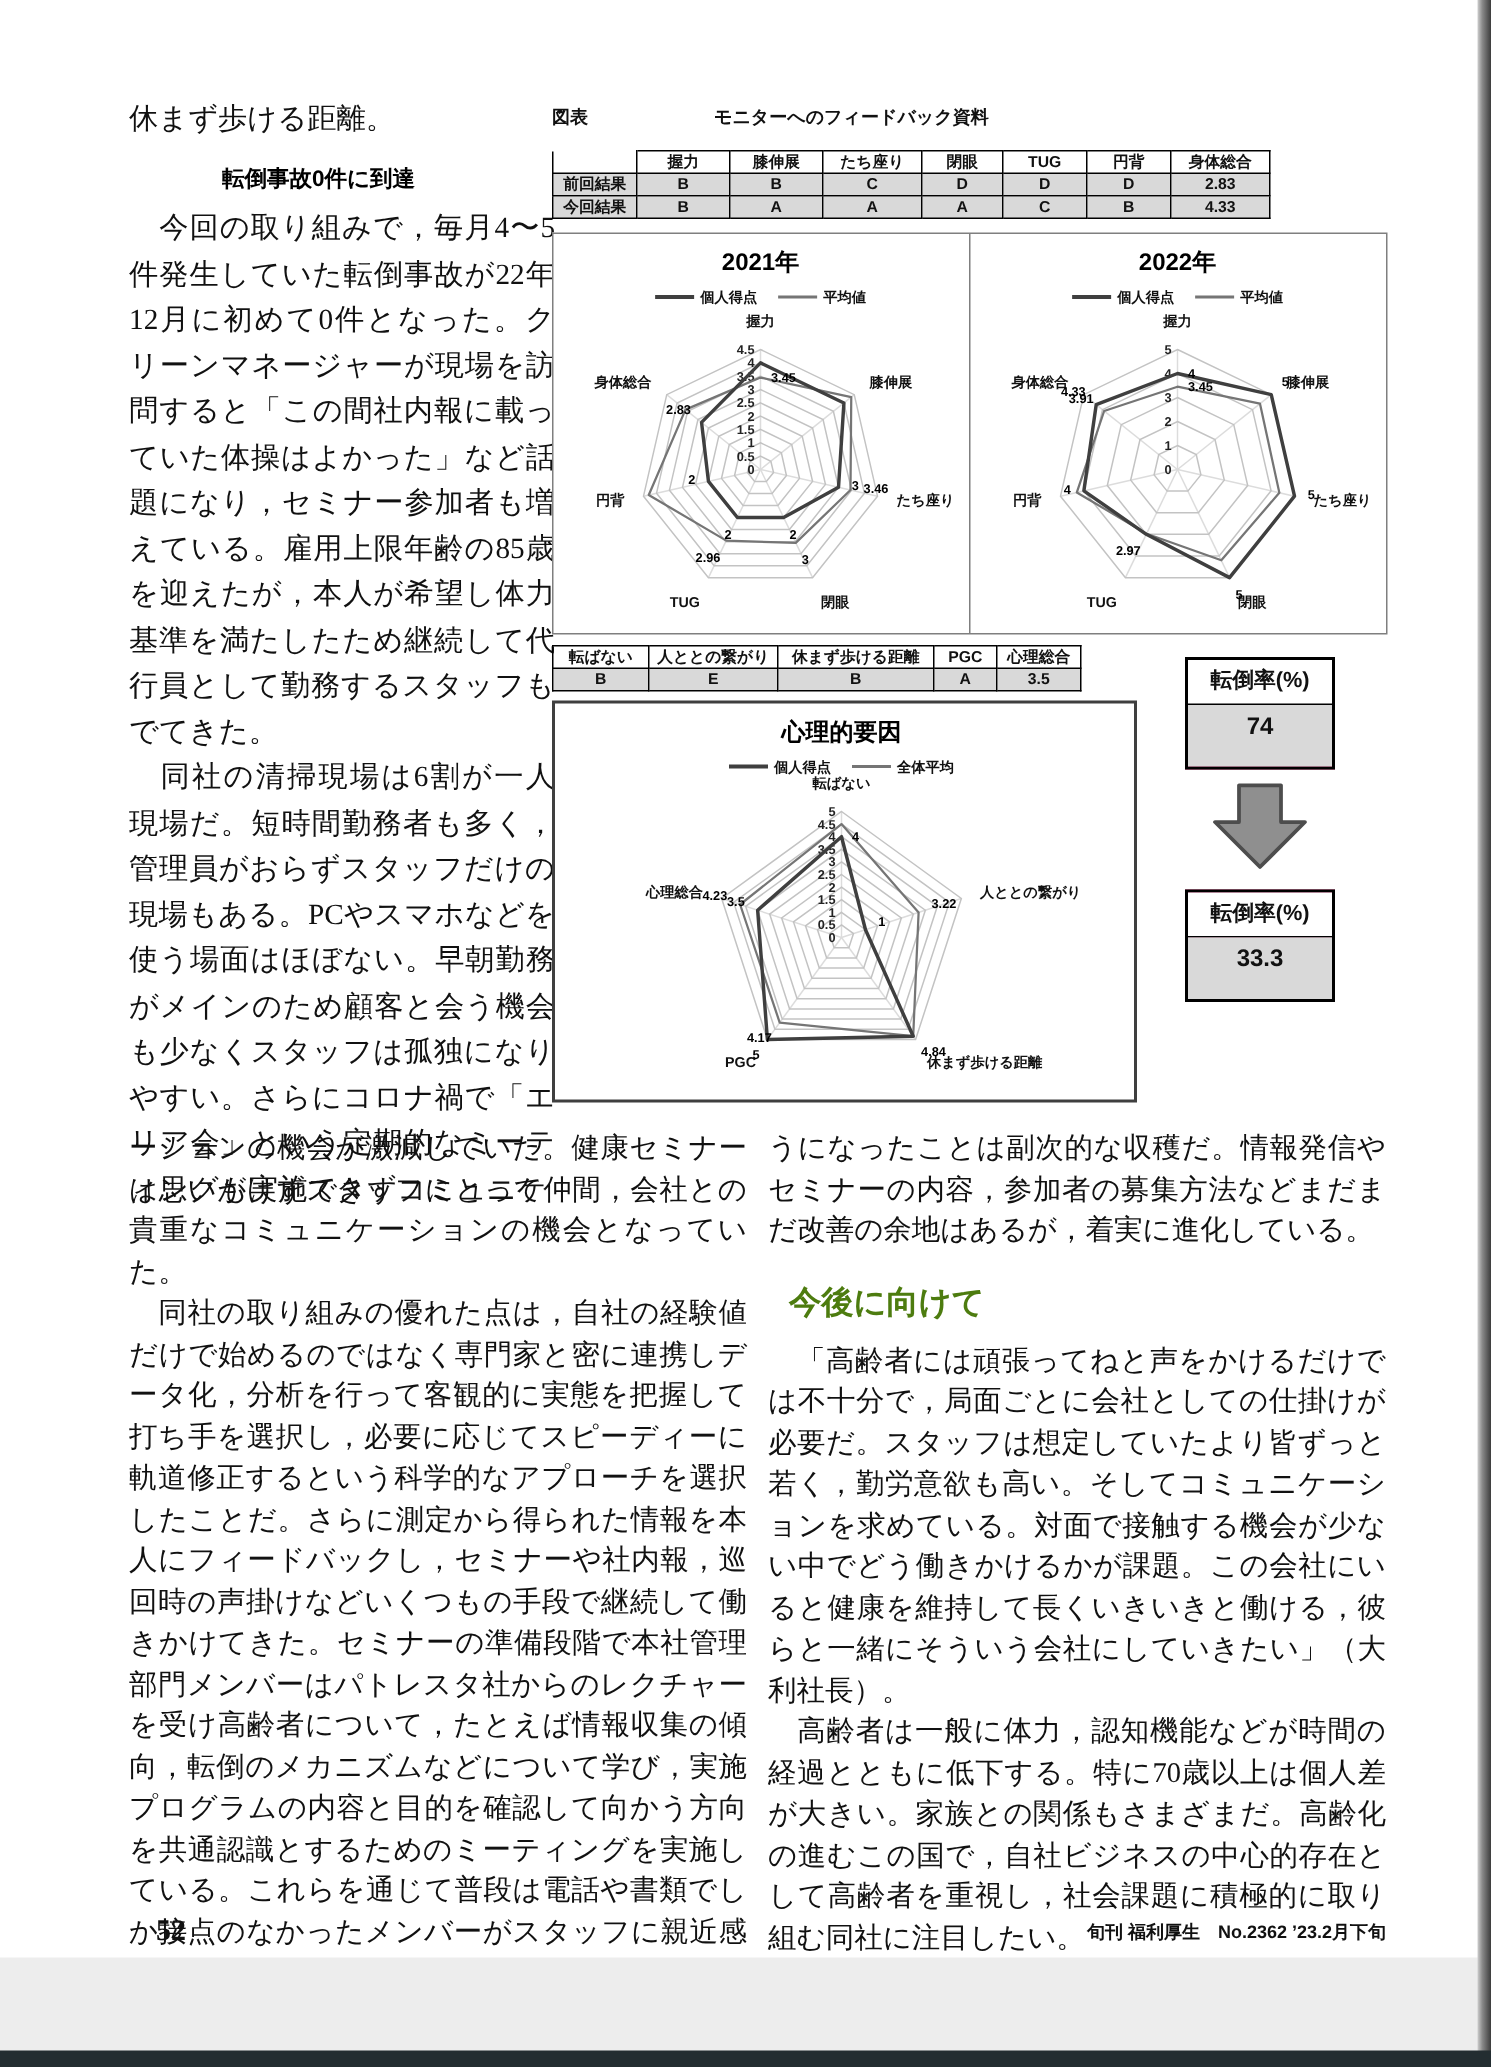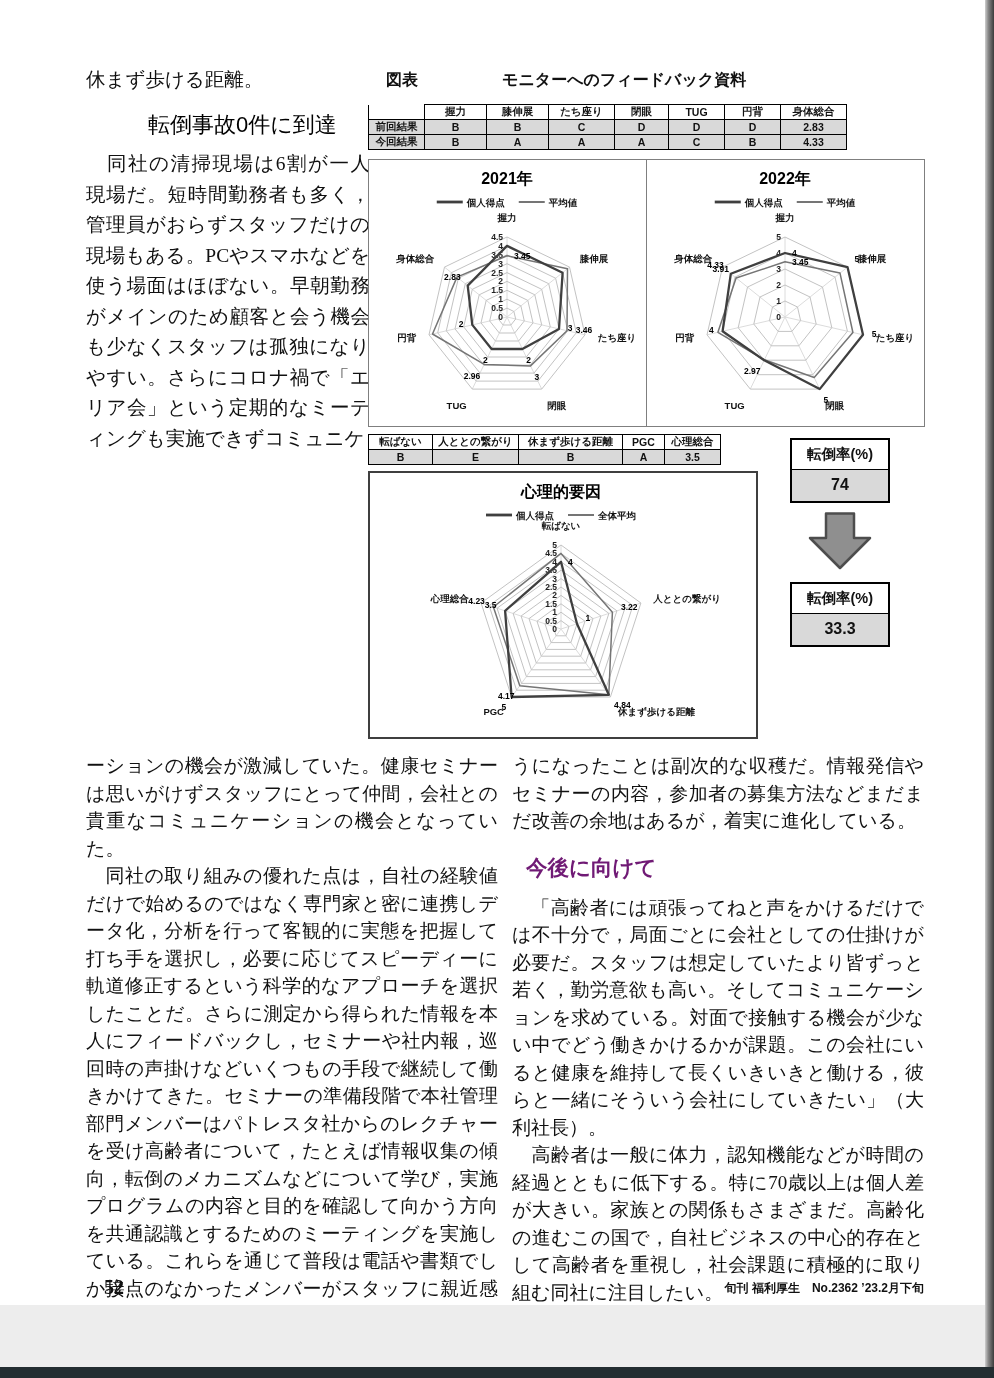--- a/index.html
+++ b/index.html
@@ -10,36 +10,36 @@
   }
   
   .edge-right{position:absolute;right:0;top:0;width:9px;height:1378px;
     background:linear-gradient(to right,#cfcfcf,#8a8a8a 35%,#3c3c3c);z-index:50;}
   .bottom-gray{position:absolute;left:0;top:1305px;width:994px;height:73px;background:#ededed;z-index:40;}
   .bottom-dark{position:absolute;left:0;top:1367px;width:994px;height:11px;background:#232d31;z-index:55;}
 
   
   .narrow-col{position:absolute;left:86px;top:64px;width:284px;}
   .lead-line{font-size:19.5px;line-height:31px;}
-  .sec-heading{font-family:"Liberation Sans","DejaVu Sans",sans-serif;font-weight:normal;
-    font-size:22px;margin:15px 0 9px 14px;color:#000;padding-left:48px;}
+  .sec-heading{font-family:"Liberation Sans","DejaVu Sans",sans-serif;font-weight:bold;
+    font-size:15px;margin:15px 0 9px 14px;color:#000;padding-left:48px;}
   .narrow-col p.body{font-size:19.5px;line-height:30.5px;text-align:justify;margin:0;
     word-break:break-all;}
   .wide-col{position:absolute;top:752px;width:412px;}
   #wide-left{left:86px;}
   #wide-right{left:512px;}
   .wide-col p.body{font-size:19px;line-height:27.5px;text-align:justify;margin:0;
     word-break:break-all;}
   .sec-heading2{font-family:"Liberation Sans","DejaVu Sans",sans-serif;font-weight:bold;
-    font-size:21.5px;margin:18px 0 12px 14px;color:#701a75;}
+    font-size:21.5px;margin:18px 0 12px 14px;color:#4d7c0f;}
 
   
   .figure{position:absolute;left:368px;top:70px;width:557px;
     font-family:"Liberation Sans","DejaVu Sans",sans-serif;}
-  .fig-head{display:flex;align-items:flex-end;font-weight:bold;font-size:16px;margin-left:18px;}
+  .fig-head{display:flex;align-items:flex-end;font-weight:bold;font-size:12px;margin-left:0;}
   .fig-title{margin-left:84px;}
 
   table.dtbl{border-collapse:collapse;font-family:"Liberation Sans","DejaVu Sans",sans-serif;
     font-weight:bold;font-size:10.5px;text-align:center;table-layout:fixed;}
   table.dtbl td{border:1px solid #000;height:14px;padding:0 1px;overflow:hidden;white-space:nowrap;}
   td.corner{border:none;background:#fff;border-right:2px solid #000;border-bottom:2px solid #000;}
   td.hed{background:#fff;}
   td.lab{background:#d9d9d9;}
   td.val{background:#d9d9d9;}
   .t-top td{border-top:2px solid #000;}
@@ -52,34 +52,35 @@
 
   .charts-box{margin-top:9px;width:555px;height:266px;border:1px solid #7f7f7f;display:flex;background:#fff;}
   .chart-half{width:50%;height:100%;position:relative;}
   .chart-half + .chart-half{border-left:1px solid #7f7f7f;}
   .psych-box{margin-top:6px;width:386px;height:264px;border:2px solid #3f3f3f;background:#fff;}
 
   .fallrate{position:absolute;left:422px;top:368px;width:100px;}
   .frbox{border:2px solid #000;background:#be185d;}
   .frbox .ttl{height:29px;line-height:29px;text-align:center;font-weight:bold;font-size:14.5px;
     border-bottom:1px solid #000;background:#fff;}
-  .frbox .val{height:31px;line-height:29px;text-align:center;font-weight:bold;font-size:16px;background:#d9d9d9;}
+  .frbox .val{height:41px;line-height:29px;text-align:center;font-weight:bold;font-size:16px;background:#d9d9d9;}
   .arrow-wrap{width:64px;margin:9px auto 8px auto;}
 
   .page-num{position:absolute;left:104px;top:1276px;font-weight:bold;font-size:20px;
     font-family:"Liberation Serif","DejaVu Serif",serif;}
   .footer-right{position:absolute;left:512px;top:1280px;width:412px;text-align:right;
     font-family:"Liberation Sans","DejaVu Sans",sans-serif;font-weight:bold;font-size:12px;}
 </style>
 </head>
 <body>
 
 <div class="narrow-col">
   <div class="lead-line">休まず歩ける距離。</div>
   <div class="sec-heading">転倒事故0件に到達</div>
+  <p class="body">　今回の取り組みで，毎月4〜5件発生していた転倒事故が22年12月に初めて0件となった。クリーンマネージャーが現場を訪問すると「この間社内報に載っていた体操はよかった」など話題になり，セミナー参加者も増えている。雇用上限年齢の85歳を迎えたが，本人が希望し体力基準を満たしたため継続して代行員として勤務するスタッフもでてきた。</p>
   <p class="body">　同社の清掃現場は6割が一人現場だ。短時間勤務者も多く，管理員がおらずスタッフだけの現場もある。PCやスマホなどを使う場面はほぼない。早朝勤務がメインのため顧客と会う機会も少なくスタッフは孤独になりやすい。さらにコロナ禍で「エリア会」という定期的なミーティングも実施できずコミュニケ</p>
 </div>
 
 <div class="figure">
   <div class="fig-head">
     <span>図表</span>
     <span class="fig-title">モニターへのフィードバック資料</span>
   </div>
 
   <table class="dtbl" id="tbl-physical">

